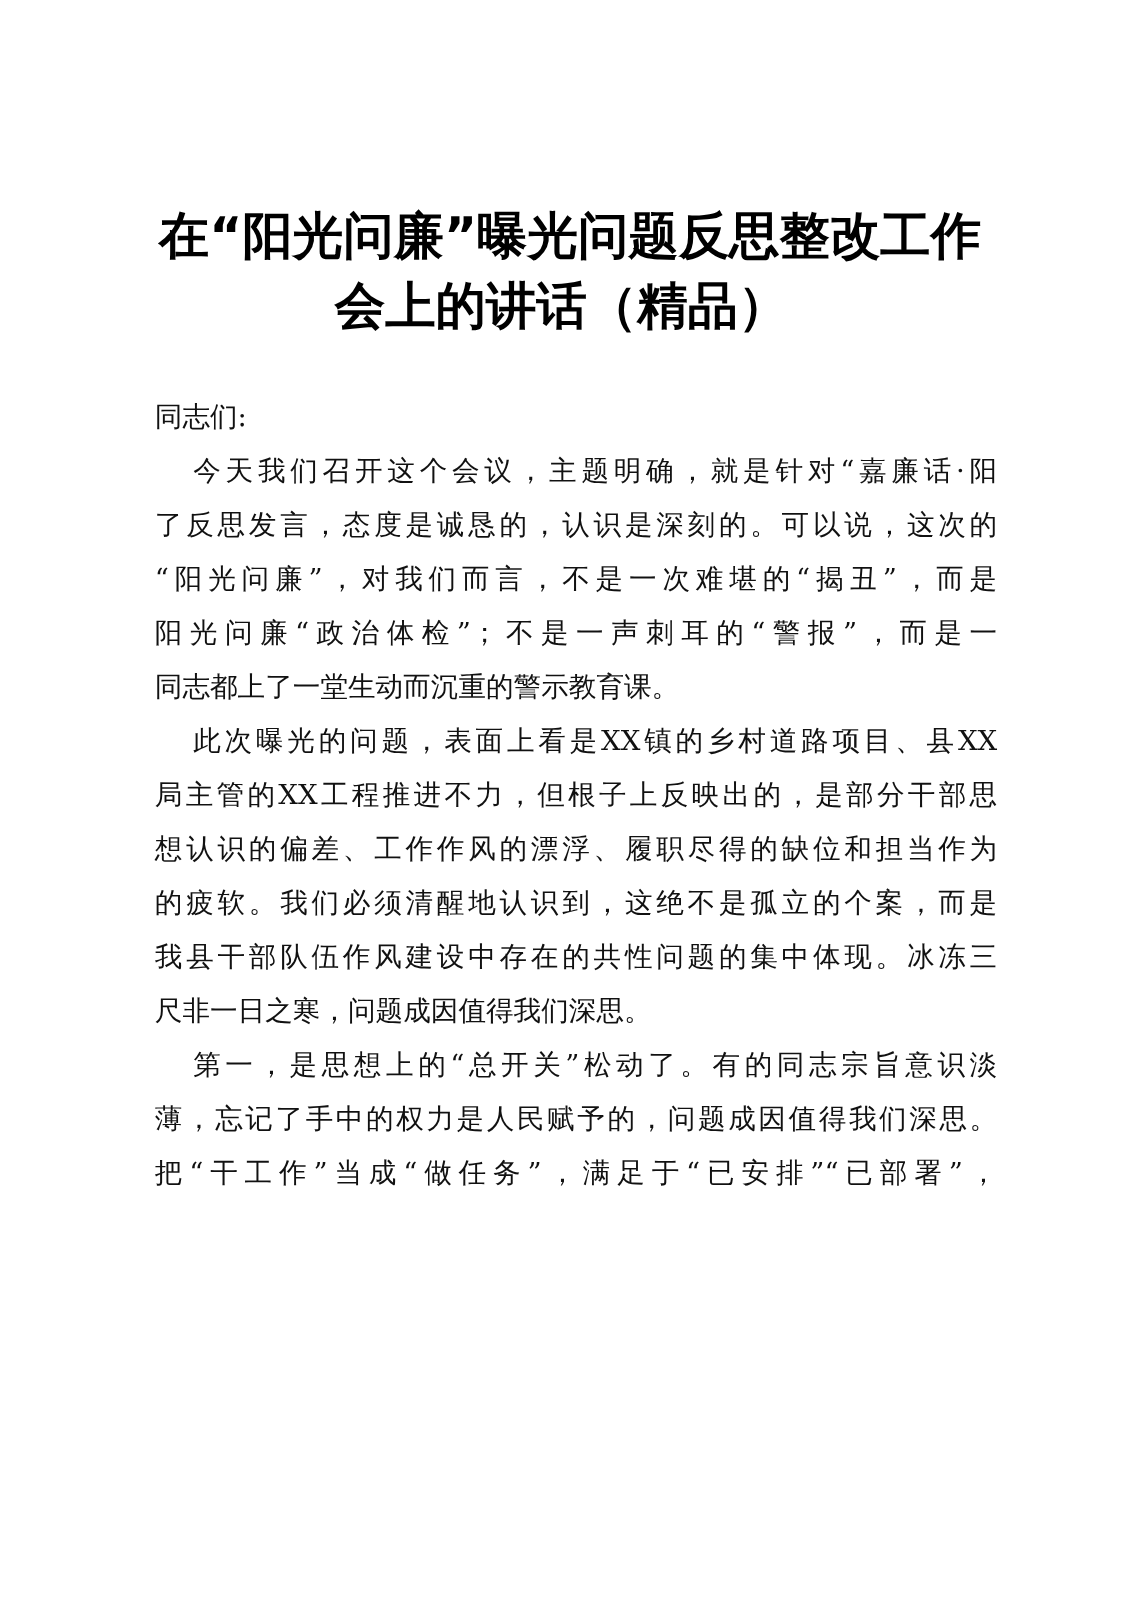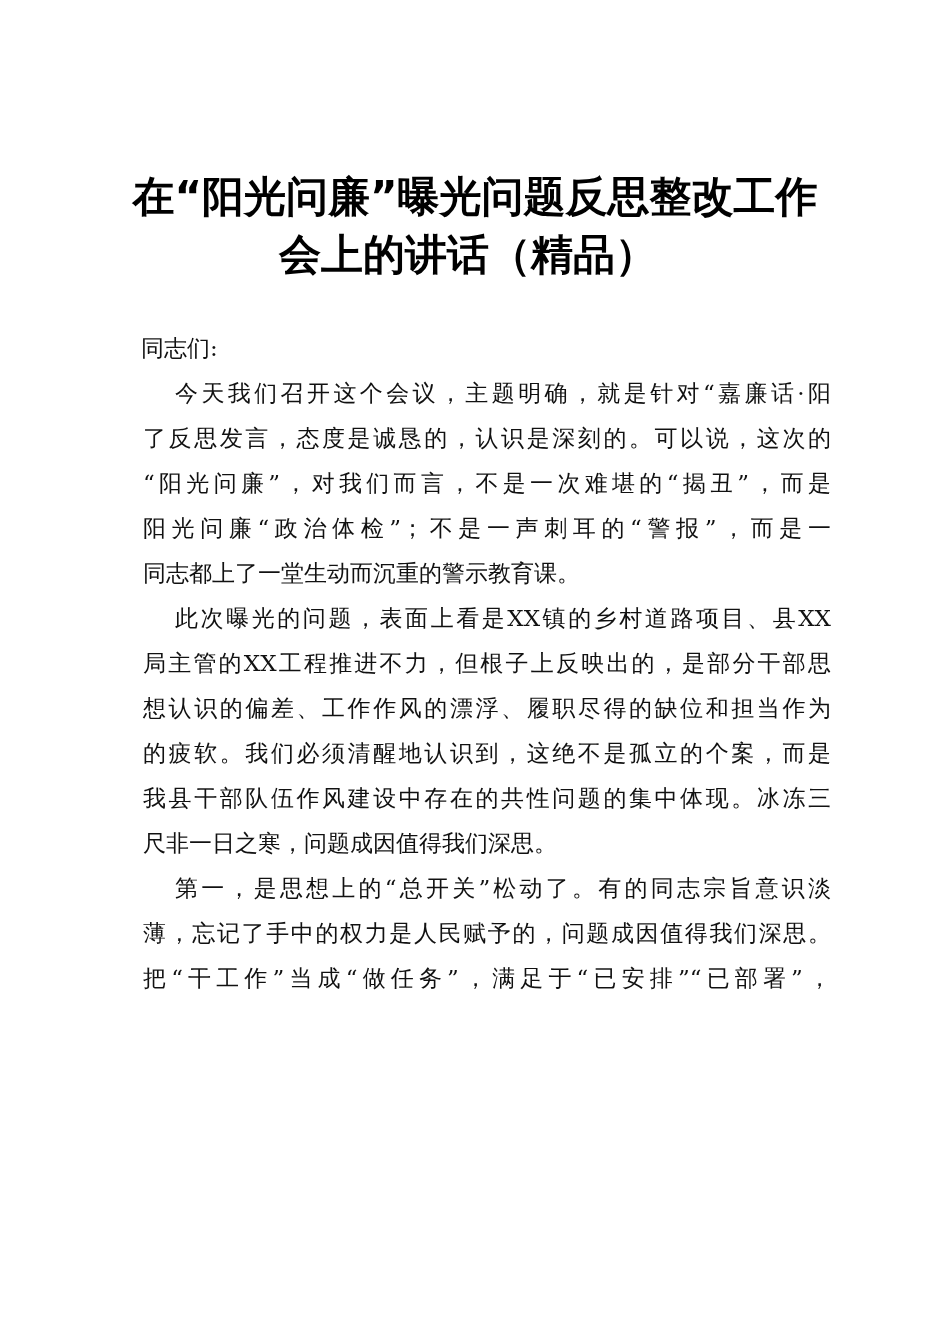--- a/index.html
+++ b/index.html
@@ -10,24 +10,24 @@
     text-align: center; font-family: "DejaVu Sans", sans-serif; font-weight: bold;
     font-size: 42px; line-height: 58px; color: #000; letter-spacing: 0px;
   }
   .title .t1 { display: block; white-space: nowrap; }
   .title .t2 { display: block; white-space: nowrap; margin-left: -14px; }
   .body {
     position: absolute; left: 129px; top: 326px; width: 702px;
     font-family: "DejaVu Serif", serif; font-size: 23px; line-height: 45px;
     color: #111; text-align: justify;
   }
-  .line { display: block; white-space: nowrap; height: 45px; text-align-last: justify; text-align: justify; margin-left: 14px; }
+  .line { display: block; white-space: nowrap; height: 45px; text-align-last: justify; text-align: justify; }
   .line.last { text-align-last: left; }
   .line.indent { padding-left: 32px; }
-  .salutation { display: block; height: 45px; margin-left: 12px; }
+  .salutation { display: block; height: 45px; }
 </style>
 </head>
 <body>
 
 <div class="page">
   <div class="title">
     <span class="t1">在“阳光问廉”曝光问题反思整改工作</span>
     <span class="t2">会上的讲话（精品）</span>
   </div>
 

